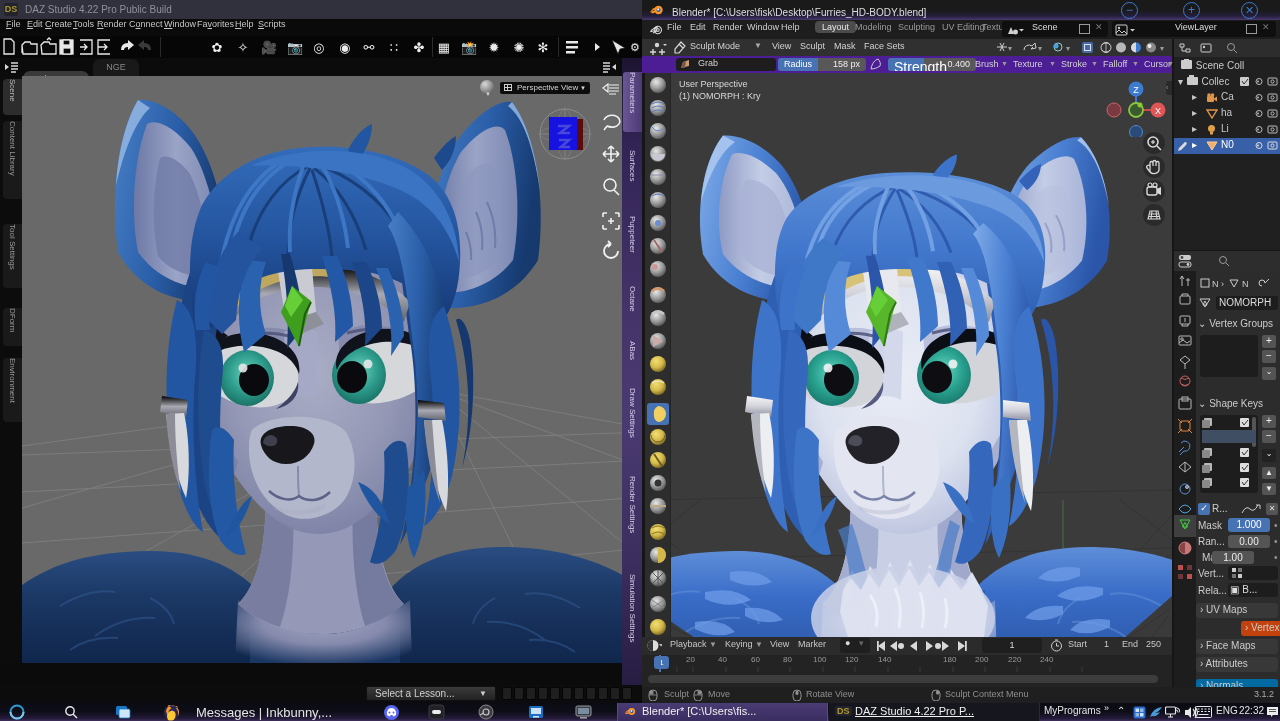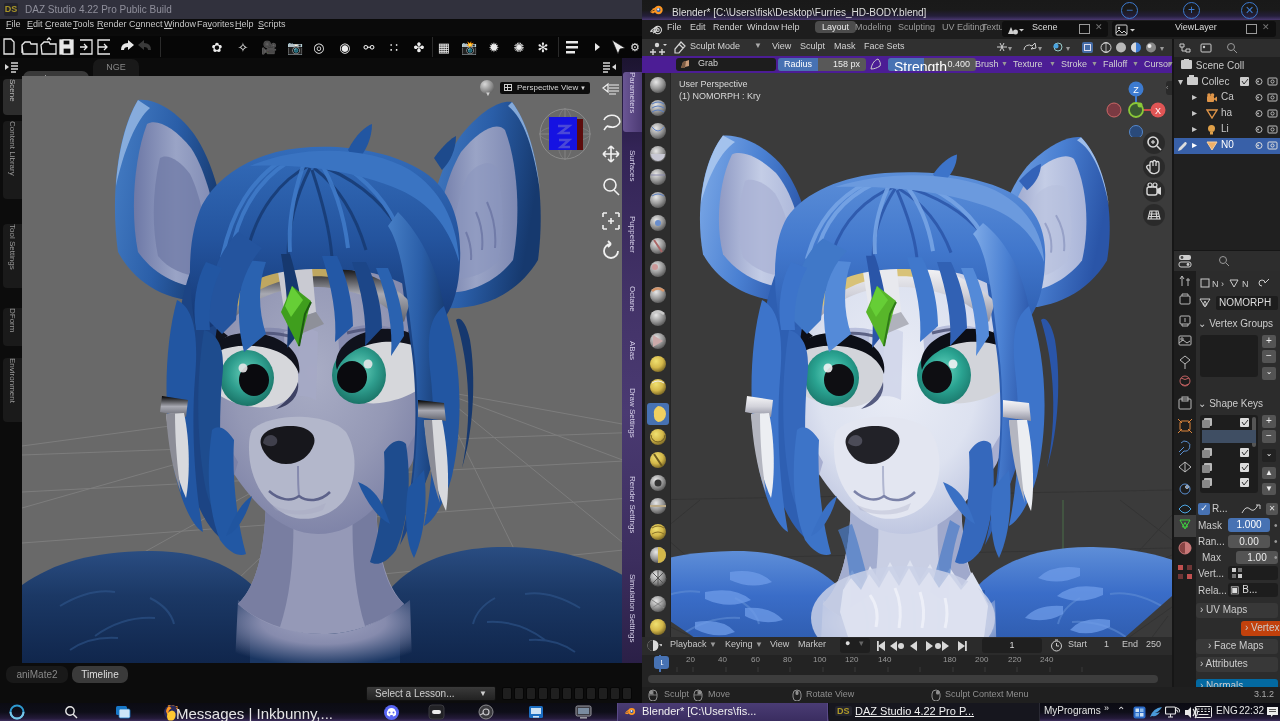--- a/index.html
+++ b/index.html
@@ -380,24 +380,20 @@
         </div>
       <div class="pvtab" style="top:330px; height:74px;">
           <div>Draw Settings</div>
         </div>
       <div class="pvtab" style="top:418px; height:84px;">
           <div>Render Settings</div>
         </div>
       <div class="pvtab" style="top:516px; height:98px;">
           <div>Simulation Settings</div>
         </div>
-    </div>
-    <div id="daz-bottabs">
-      <div class="daz-tab inactive" style="left:6px; width:62px; top:3px; border-radius:7px; font-size:10px;">aniMate2</div>
-      <div class="daz-tab active" style="left:72px; width:56px; top:3px; border-radius:7px; font-size:10px;">Timeline</div>
     </div>
     <div id="daz-lesson">
       <div id="lesson-dd">Select a Lesson...<span style="position:absolute; right:8px; top:0px; font-size:8px;">▼</span></div>
       <div class="lcell" style="left:502px"></div>
         <div class="lcell" style="left:514px"></div>
         <div class="lcell" style="left:526px"></div>
         <div class="lcell" style="left:538px"></div>
         <div class="lcell" style="left:550px"></div>
         <div class="lcell" style="left:562px"></div>
         <div class="lcell" style="left:574px"></div>
@@ -1012,37 +1008,37 @@
             <path d="M2,10 q4,-8 8,-4 q4,4 8,-4 M16,2 h4 v4" stroke="#ccc" fill="none"></path>
           </svg>
         <div style="position:absolute;left:70px;top:232px;width:12px;height:12px;background:#545454;border-radius:2px;color:#ddd;text-align:center;line-height:11px;font-size:8px;">✕</div>
         <div style="position:absolute;left:2px;top:249px;color:#ccc;">Mask</div>
         <div style="position:absolute;left:32px;top:247px;width:42px;height:14px;background:#4772b3;border-radius:3px;color:#fff;text-align:center;line-height:14px;">1.000</div>
         <div style="position:absolute;left:78px;top:249px;color:#999;">•</div>
         <div style="position:absolute;left:2px;top:265px;color:#ccc;">Ran...</div>
         <div style="position:absolute;left:32px;top:264px;width:42px;height:13px;background:#545454;border-radius:3px;color:#eee;text-align:center;line-height:13px;">0.00</div>
         <div style="position:absolute;left:78px;top:265px;color:#999;">•</div>
         <div style="position:absolute;left:6px;top:281px;color:#ccc;">Max</div>
-        <div style="position:absolute;left:40px;top:280px;width:42px;height:13px;background:#545454;border-radius:3px;color:#eee;text-align:center;line-height:13px;">1.00</div>
+        <div style="position:absolute;left:16px;top:280px;width:42px;height:13px;background:#545454;border-radius:3px;color:#eee;text-align:center;line-height:13px;">1.00</div>
         <div style="position:absolute;left:78px;top:281px;color:#999;">•</div>
         <div style="position:absolute;left:2px;top:297px;color:#ccc;">Vert...</div>
         <div style="position:absolute;left:32px;top:295px;width:50px;height:14px;background:#1d1d1d;border-radius:3px;"></div>
         <svg width="12" height="10" style="position:absolute;left:36px;top:297px;">
             <g fill="#ccc">
               <rect x="0" y="0" width="4" height="4"></rect>
               <rect x="6" y="0" width="4" height="4" opacity="0.5"></rect>
               <rect x="0" y="6" width="4" height="4" opacity="0.5"></rect>
               <rect x="6" y="6" width="4" height="4"></rect>
             </g>
           </svg>
         <div style="position:absolute;left:2px;top:314px;color:#ccc;">Rela...</div>
         <div style="position:absolute;left:32px;top:312px;width:50px;height:14px;background:#1d1d1d;border-radius:3px;color:#ddd;padding:1px 2px;">▣ B...</div>
         <div style="position:absolute;left:0px;top:332px;width:82px;height:15px;background:#383838;border-radius:3px;color:#ccc;padding:1px 4px;">› UV Maps</div>
         <div style="position:absolute;left:0px;top:350px;width:82px;height:15px;background:#c2410c;border-radius:3px;color:#ccc;padding:1px 4px;margin-left:45px;">› Vertex Colors</div>
-        <div style="position:absolute;left:0px;top:368px;width:82px;height:15px;background:#383838;border-radius:3px;color:#ccc;padding:1px 12px;">› Face Maps</div>
+        <div style="position:absolute;left:0px;top:368px;width:82px;height:15px;background:#383838;border-radius:3px;color:#ccc;padding:1px 4px;">› Face Maps</div>
         <div style="position:absolute;left:0px;top:386px;width:82px;height:15px;background:#383838;border-radius:3px;color:#ccc;padding:1px 4px;">› Attributes</div>
         <div style="position:absolute;left:0px;top:408px;width:82px;height:15px;background:#0369a1;border-radius:3px;color:#ccc;padding:1px 4px;">› Normals</div>
       </div>
     </div>
     <div id="bl-timeline">
       <div style="position:absolute;left:0;top:0;width:530px;height:18px;background:#2b2b2b;color:#c8c8c8;font-size:9px;">
         <svg width="15" height="13" style="position:absolute;left:5px;top:2px;">
             <circle cx="6" cy="6.5" r="5.5" fill="#ddd"></circle>
             <path d="M6,1 a5.5,5.5 0 0 0 0,11 z" fill="#333"></path>
             <path d="M12,5 l2,2.5 2,-2.5" fill="#bbb"></path>
@@ -1173,21 +1169,21 @@
     </svg>
     <svg width="16" height="14" style="position:absolute;left:115px;top:2px;" viewBox="0 0 16 14">
       <rect x="1" y="1" width="11" height="9" rx="1.5" fill="#1878c8"></rect>
         <rect x="4" y="4" width="11" height="9" rx="1.5" fill="#cde6f8" stroke="#1878c8" stroke-width="0.8"></rect>
     </svg>
     <svg width="17" height="17" style="position:absolute;left:163px;top:1px;" viewBox="0 0 17 17">
       <circle cx="8.5" cy="8.5" r="7.5" fill="#2a2a5a"></circle>
       <path d="M8.5,1 a7.5,7.5 0 0 1 7.5,7.5 a7.5,7.5 0 0 1 -1,3.8 q1,-5 -2,-8 q1.5,-0.5 2,-1.5 q-2,-1.5 -5,-1 q-3,-1.5 -5.5,0 q3,0.5 4,2.5 q-4,2 -3,7 q-2,-1.5 -2.5,-4 a7.5,7.5 0 0 1 6,-6.3" fill="#ff9822"></path>
       <path d="M5,16 q-2,-4 0,-7 q1,-2 4,-2.5 q3,0.5 3.5,3 q0.5,4 -2,6.5 q-3,1 -5.5,0" fill="#ffc832"></path>
     </svg>
-    <span class="tbtxt" style="left:176px; font-size:15px;">Messages | Inkbunny,...</span>
+    <span class="tbtxt" style="left:196px; font-size:13px;">Messages | Inkbunny,...</span>
     <svg width="17" height="17" style="position:absolute;left:383px;top:1px;" viewBox="0 0 17 17">
       <circle cx="8.5" cy="8.5" r="7.5" fill="#5865f2"></circle>
       <path d="M4,11 q-0.5,-4 1.5,-6 q1.5,-0.8 3,-1 q1.5,0.2 3,1 q2,2 1.5,6 q-1.5,1.2 -3,1.4 l-0.5,-1 q1,-0.3 1.6,-0.8 q-2.6,1 -5.2,0 q0.6,0.5 1.6,0.8 l-0.5,1 q-1.5,-0.2 -3,-1.4" fill="#fff"></path>
       <circle cx="6.5" cy="8.5" r="1" fill="#5865f2"></circle>
         <circle cx="10.5" cy="8.5" r="1" fill="#5865f2"></circle>
     </svg>
     <svg width="17" height="16" style="position:absolute;left:428px;top:1px;" viewBox="0 0 17 16">
       <rect x="1" y="1" width="15" height="14" rx="3" fill="#222226" stroke="#3a3a40"></rect>
       <rect x="4" y="6" width="9" height="4" rx="2" fill="#ececec"></rect>
     </svg>

